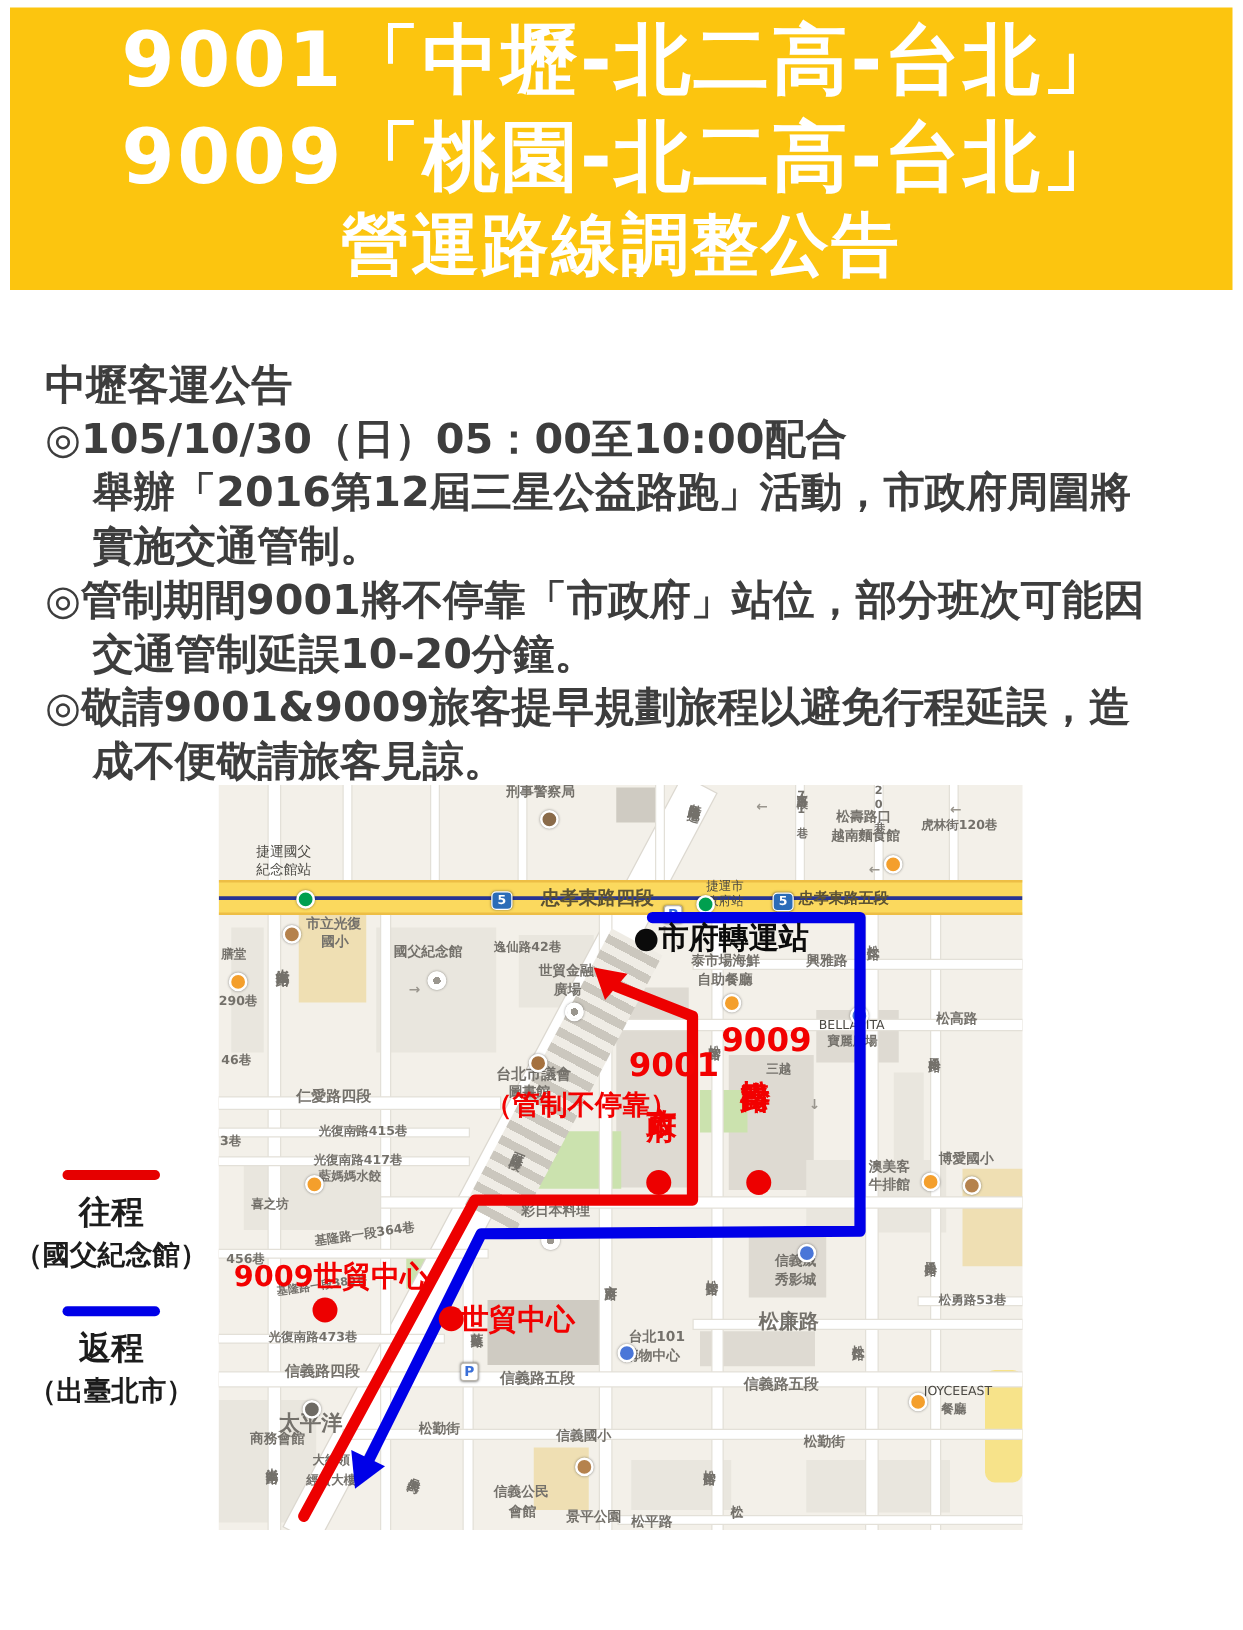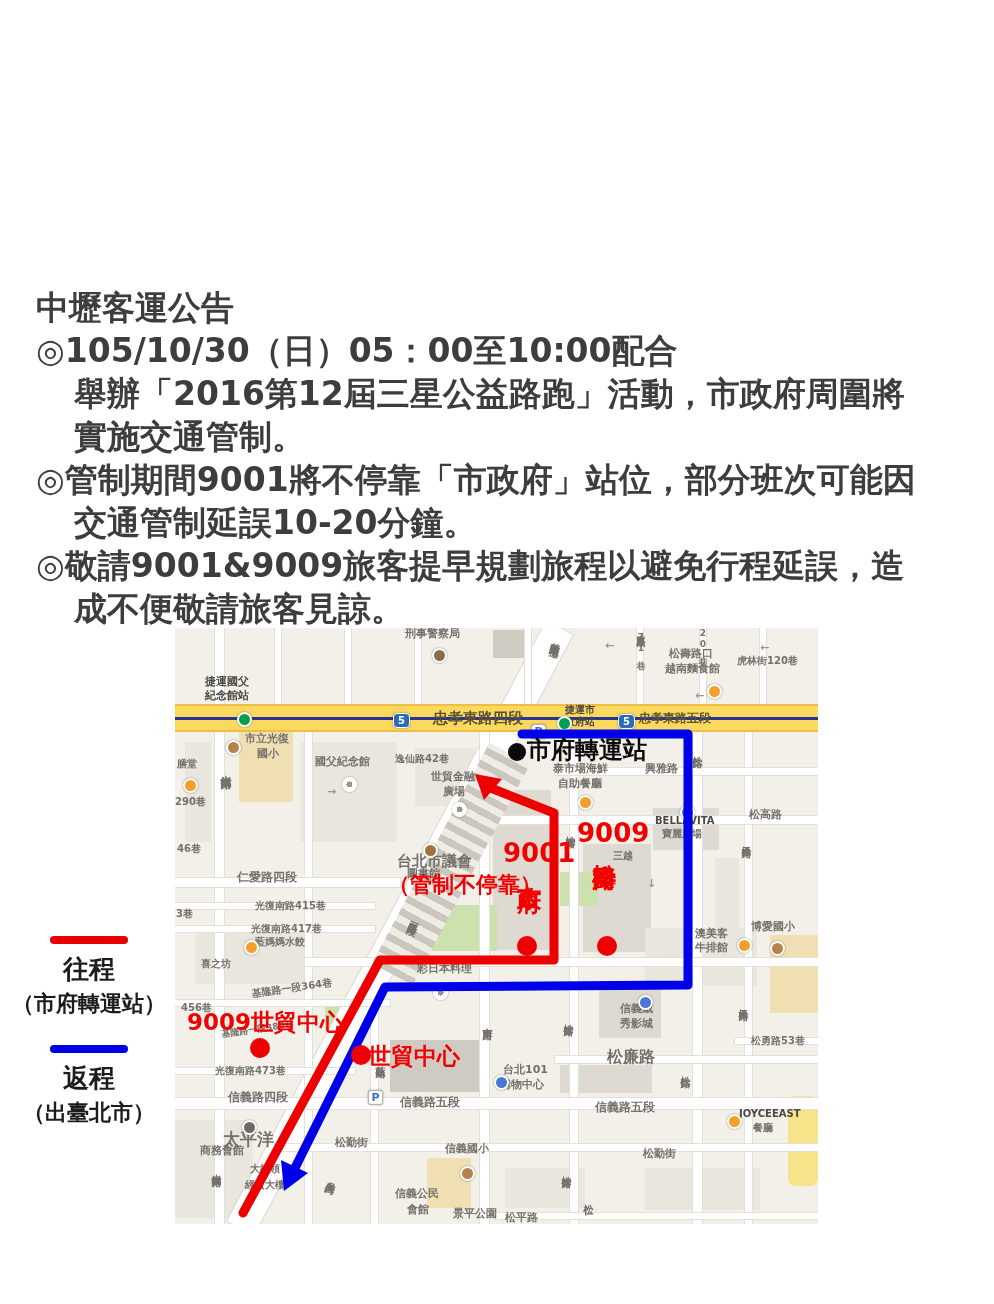--- a/index.html
+++ b/index.html
@@ -43,21 +43,21 @@
   .railway{position:absolute;left:276px;top:236px;width:46px;height:250px;
            transform:translate(-50%,-50%) rotate(28deg);
            background:repeating-linear-gradient(0deg,#CBC7BE 0 7px,#EFECE5 7px 14px);}
   .yroad{position:absolute;left:0;top:76px;width:643px;height:28px;
          background:#FBD95E;border-top:2px solid #EDBE45;border-bottom:2px solid #EDBE45;box-sizing:border-box;}
   .mrtline{position:absolute;left:0;top:89px;width:643px;height:3px;background:#283593;}
 
   .slabel{position:absolute;font-size:11px;font-weight:600;color:#74716B;white-space:nowrap;
           transform-origin:0 0;line-height:1.1;}
   .slabel.v{writing-mode:vertical-rl;text-orientation:upright;letter-spacing:1px;}
-  .slabel.b{color:#4A4843;font-weight:700;}
+  .slabel.b{color:#4A4843;font-weight:400;}
   .slabel.dark{color:#5b5233;font-weight:700;}
   .slabel.arrow{color:#9a968e;font-weight:700;}
 
   .rlabel{position:absolute;font-weight:800;color:#F20000;white-space:nowrap;line-height:1.05;
           transform-origin:0 0;}
   .rlabel.v{writing-mode:vertical-rl;text-orientation:upright;letter-spacing:2px;}
   .rlabel.black{color:#0b0b0b;}
 
   .mic{position:absolute;width:15px;height:15px;border-radius:50%;border:2px solid #fff;
        box-shadow:0 0 2px rgba(0,0,0,.45);box-sizing:border-box;text-align:center;}
@@ -78,36 +78,41 @@
   .lblwrap{position:absolute;left:0;top:0;width:100%;height:100%;z-index:6;pointer-events:none;}
 
   
   .footer{position:absolute;left:34px;top:1272px;font-size:23px;font-weight:600;color:#8E8E8E;white-space:nowrap;}
 </style>
 </head>
 <body>
 
 <div class="page">
 
+  <div class="banner" id="banner" style="background: rgb(252, 197, 15);">
+    <div class="bl bl1" style="color: rgb(255, 255, 255);">9001「中壢-北二高-台北」</div>
+    <div class="bl bl2" style="color: rgb(255, 255, 255);">9009「桃園-北二高-台北」</div>
+    <div class="bl bl3" style="color: rgb(255, 255, 255);">營運路線調整公告</div>
+  </div>
 
   <div class="notice" id="notice">
       <div class="nline">中壢客運公告</div>
       <div class="nline">◎105/10/30（日）05：00至10:00配合</div>
       <div class="nline ind">舉辦「2016第12屆三星公益路跑」活動，市政府周圍將</div>
       <div class="nline ind">實施交通管制。</div>
       <div class="nline">◎管制期間9001將不停靠「市政府」站位，部分班次可能因</div>
       <div class="nline ind">交通管制延誤10-20分鐘。</div>
       <div class="nline">◎敬請9001&amp;9009旅客提早規劃旅程以避免行程延誤，造</div>
       <div class="nline ind">成不便敬請旅客見諒。</div>
     </div>
 
   <div class="legend">
     <div class="lg-bar" id="lg-red" style="background: rgb(230, 0, 0);"></div>
     <div class="lg-title">往程</div>
-    <div class="lg-sub">（市府轉運站）</div>
+    <div class="lg-sub">（國父紀念館）</div>
     <div class="lg-bar lg-gap" id="lg-blue" style="background: rgb(0, 0, 232);"></div>
     <div class="lg-title">返程</div>
     <div class="lg-sub">（出臺北市）</div>
   </div>
 
   <div class="map" id="map" style="background: rgb(243, 240, 233);">
     <div id="blocks">
         <div class="blk c-bld3" style="left: 318px; top: 2px; width: 38px; height: 28px;"></div>
         <div class="blk c-bld" style="left: 10px; top: 114px; width: 26px; height: 100px;"></div>
         <div class="blk c-tan" style="left: 64px; top: 90px; width: 54px; height: 84px;"></div>
@@ -205,21 +210,21 @@
         <div class="slabel" style="left: 232px; top: 576px; font-size: 11px;">會館</div>
         <div class="slabel" style="left: 278px; top: 580px; font-size: 11px;">景平公園</div>
         <div class="slabel" style="left: 330px; top: 584px; font-size: 11px;">松平路</div>
         <div class="slabel" style="left: 468px; top: 520px; font-size: 11px;">松勤街</div>
         <div class="slabel v" style="left: 386px; top: 540px; font-size: 10px;">松智路</div>
         <div class="slabel v" style="left: 388px; top: 388px; font-size: 10px;">松智路</div>
         <div class="slabel v" style="left: 390px; top: 200px; font-size: 10px;">松智路</div>
         <div class="slabel v" style="left: 307px; top: 392px; font-size: 10px;">市府路</div>
         <div class="slabel v" style="left: 238px; top: 285px; font-size: 10px; transform: rotate(22deg);">基隆路一段</div>
         <div class="slabel" style="left: 242px; top: 335px; font-size: 11px;">彩日本料理</div>
-        <div class="slabel" style="left: 222px; top: 225px; font-size: 15px;">台北市議會</div>
+        <div class="slabel" style="left: 222px; top: 225px; font-size: 12px;">台北市議會</div>
         <div class="slabel" style="left: 232px; top: 240px; font-size: 11px;">圖書館</div>
         <div class="slabel" style="left: 378px; top: 135px; font-size: 11px;">泰市場海鮮</div>
         <div class="slabel" style="left: 383px; top: 150px; font-size: 11px;">自助餐廳</div>
         <div class="slabel" style="left: 470px; top: 135px; font-size: 11px;">興雅路</div>
         <div class="slabel v" style="left: 517px; top: 120px; font-size: 10px;">松仁路</div>
         <div class="slabel b" style="left: 480px; top: 187px; font-size: 10px;">BELLAVITA</div>
         <div class="slabel" style="left: 487px; top: 200px; font-size: 10px;">寶麗廣場</div>
         <div class="slabel" style="left: 574px; top: 181px; font-size: 11px;">松高路</div>
         <div class="slabel v" style="left: 566px; top: 210px; font-size: 10px;">松勇路</div>
         <div class="slabel" style="left: 438px; top: 222px; font-size: 10px;">三越</div>

